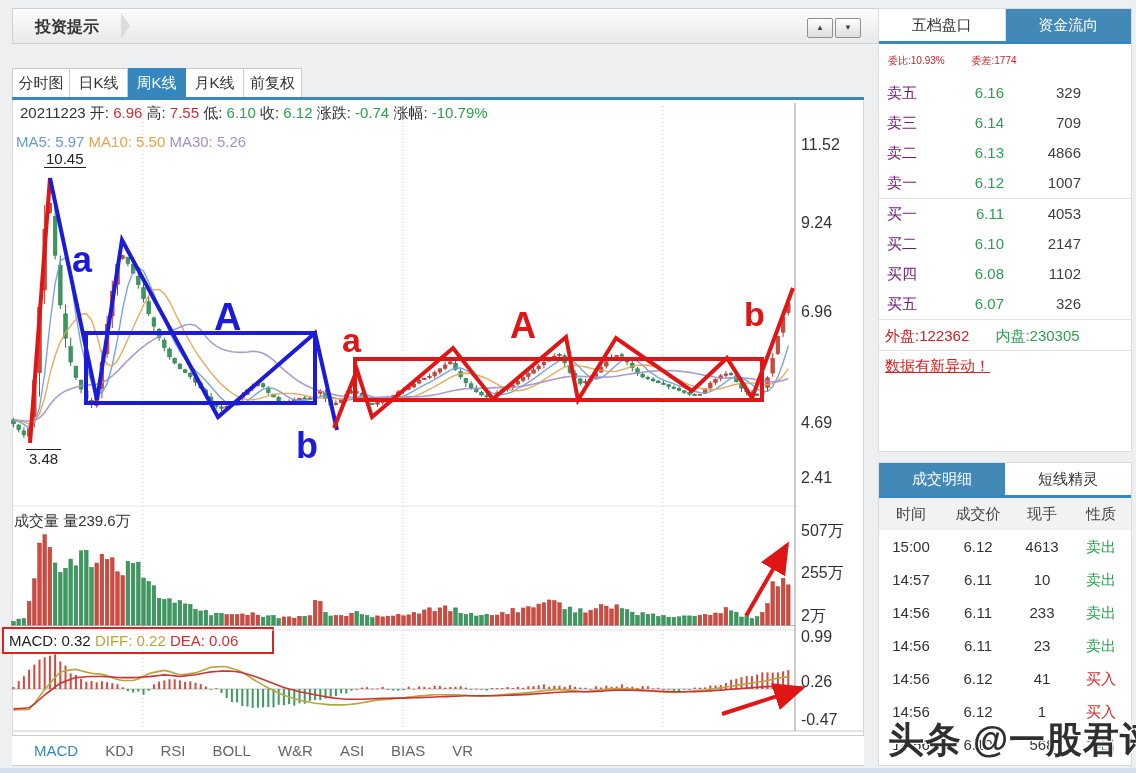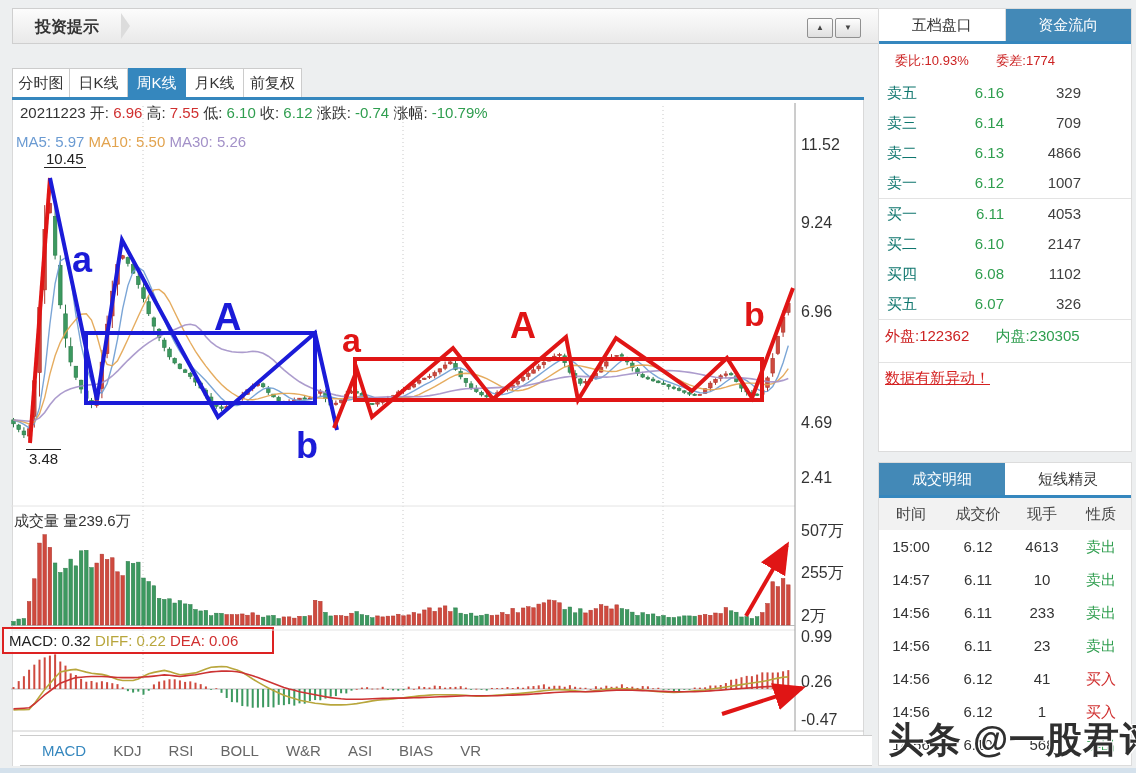--- a/index.html
+++ b/index.html
@@ -35,44 +35,44 @@
   #ma5 { color:#6b9bd2; } #ma10 { color:#e2a34e; } #ma30 { color:#a391c8; }
   #hi-mark { left:44px; top:150px; font-size:15px; color:#222; border-bottom:1px solid #222; padding:0 2px; }
   #lo-mark { left:26px; top:449px; font-size:15px; color:#222; border-top:1px solid #222; padding:0 3px; }
   .axis-label { position:absolute; left:801px; width:60px; font-size:16px; color:#333; }
   #vol-label { left:14px; top:512px; font-size:15px; color:#333; }
   #macd-box { left:2px; top:627px; width:272px; height:27px; border:2px solid #dd2222;
     font-size:15px; line-height:23px; padding-left:5px; white-space:nowrap; background:rgba(255,255,255,.7); }
   #macd-box .m1{ color:#222;margin-top:7px; } #macd-box .m2{ color:#b8a63c; } #macd-box .m3{ color:#d03030; }
 
   
-  #indicator-tabs { left:20px; top:735px; width:852px; height:31px; background:#fff;
+  #indicator-tabs { left:12px; top:735px; width:852px; height:31px; background:#fff;
     border-top:1px solid #ccc; border-bottom:1px solid #ccc; padding-left:22px; display:flex; align-items:center; }
   .itab { font-size:15px; color:#666; margin-right:27px; cursor:pointer; }
   .itab.active { color:#3587be; }
   #bottom-strip { left:0; top:768px; width:1136px; height:5px; background:#d4e1ec; }
 
   #chart-svg { left:0; top:0; width:1136px; height:773px; pointer-events:none; }
 
   
   .panel { background:#fff; border:1px solid #dcdcdc; }
   #panel-top { left:878px; top:8px; width:254px; height:444px; }
   #panel-bottom { left:878px; top:462px; width:254px; height:304px; overflow:hidden; }
   .ptabs { display:flex; height:32px; }
   .ptab { flex:1; text-align:center; line-height:32px; font-size:15px; color:#333; background:#fff; cursor:pointer; }
   .ptab.on { background:#4389b7; color:#fff; }
   .punder { height:3px; background:#3587be; }
-  #ratio-row { height:34px; line-height:34px; font-size:13px; color:#cc2222; padding-left:16px; white-space:nowrap; }
+  #ratio-row { height:34px; line-height:34px; font-size:10px; color:#cc2222; padding-left:9px; white-space:nowrap; }
   #ratio-row span:last-child { margin-left:24px; }
   .ob-row { height:30px; line-height:30px; display:flex; font-size:15px; }
-  .ob-name { width:70px; padding-left:8px; color:#0f766e; }
+  .ob-name { width:70px; padding-left:8px; color:#701a75; }
   .ob-price { width:55px; text-align:right; color:#2f9e4f; }
   .ob-vol { flex:1; text-align:right; padding-right:50px; color:#404040; }
   #bids { border-top:1px solid #e3e3e3; }
-  #io-row { height:44px; line-height:32px; border-top:1px solid #e3e3e3; border-bottom:1px solid #e3e3e3;
+  #io-row { height:32px; line-height:32px; border-top:1px solid #e3e3e3; border-bottom:1px solid #e3e3e3;
     font-size:15px; padding-left:6px; white-space:nowrap; }
   #outer-disk { color:#cc2222; } #inner-disk { color:#2f9e4f; margin-left:22px; }
   #alert-link { height:30px; line-height:30px; font-size:15px; color:#d42020; text-decoration:underline; padding-left:6px; cursor:pointer; }
 
   #trade-head { display:flex; height:32px; line-height:32px; background:#f2f2f2; font-size:15px; color:#444; }
   .t-col { text-align:center; }
   .tc0 { width:64px; } .tc1 { width:70px; } .tc2 { width:58px; } .tc3 { width:60px; }
   .trade-row { display:flex; height:33px; line-height:33px; font-size:15px; color:#333; }
   .trade-row .sell { color:#2f9e4f; } .trade-row .buy { color:#d03030; }
 

